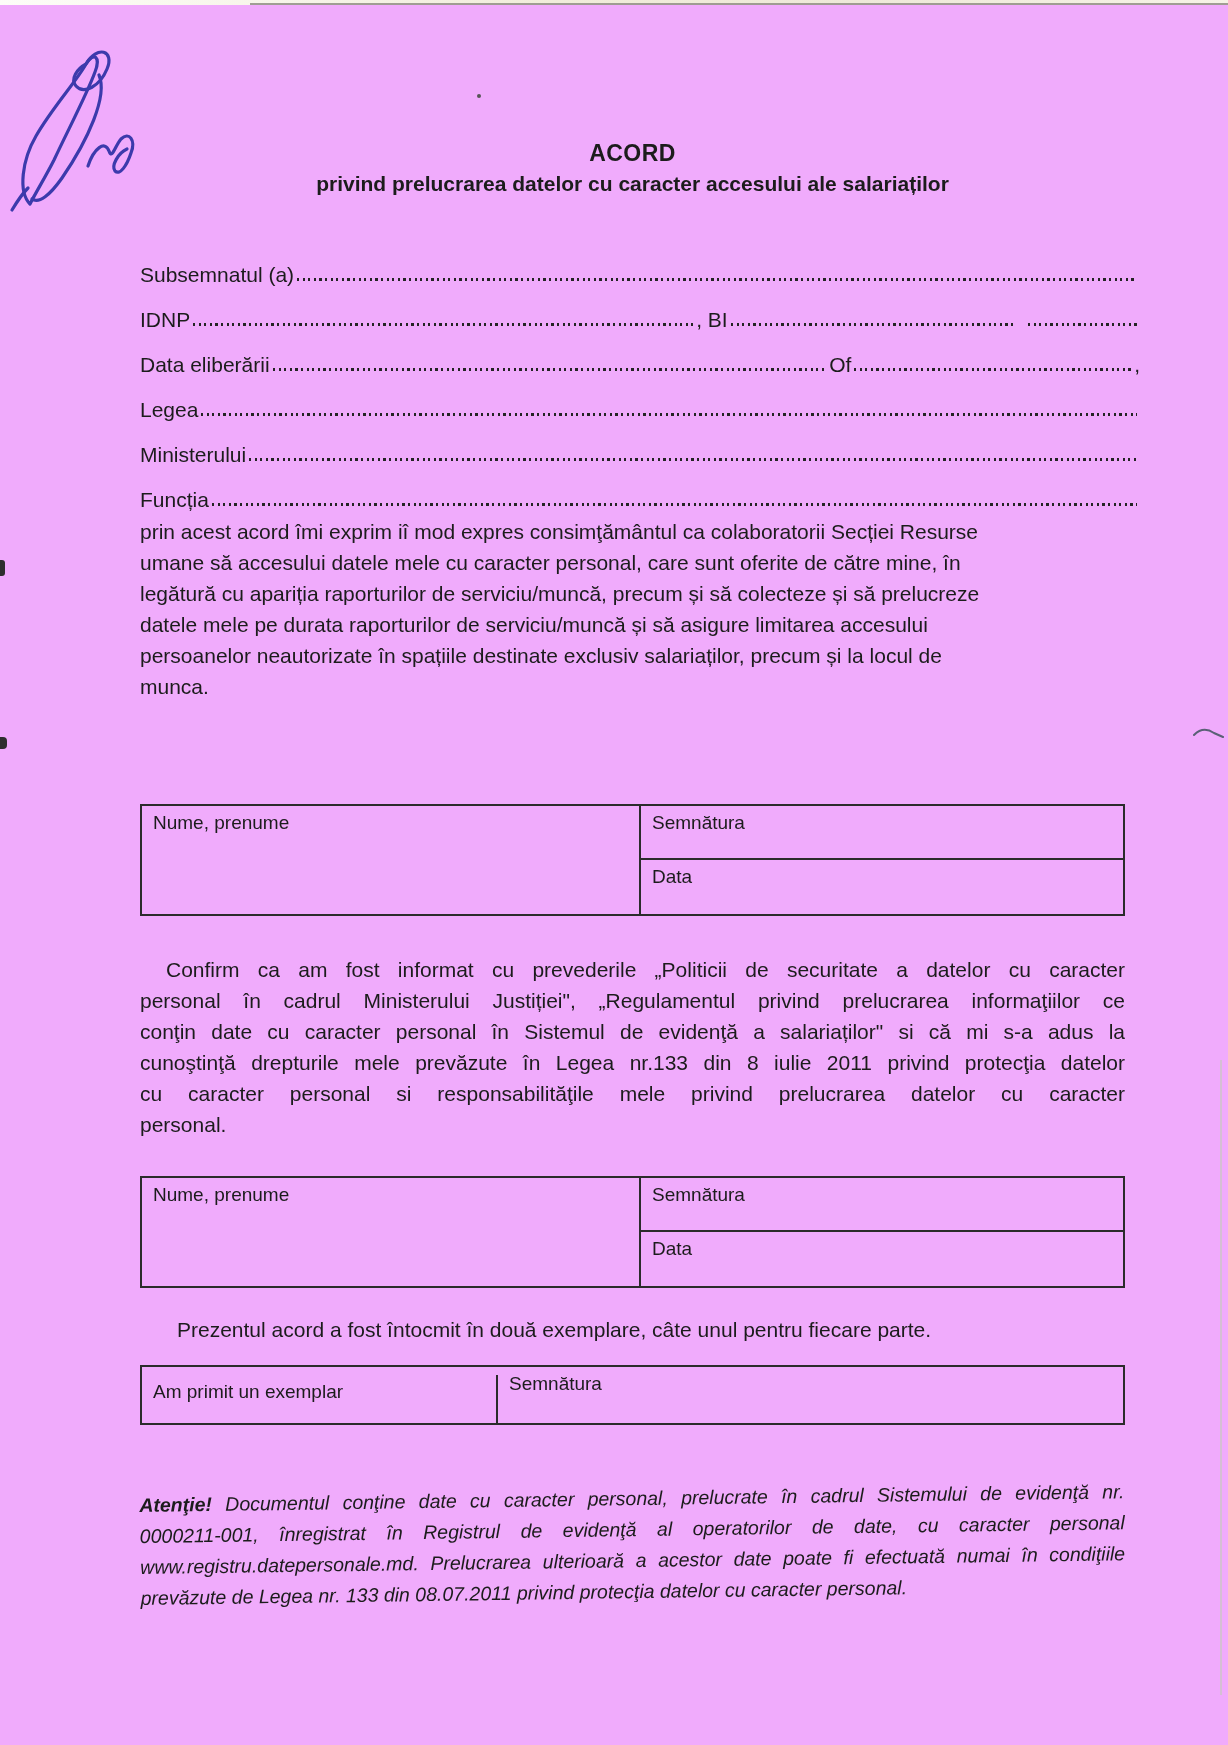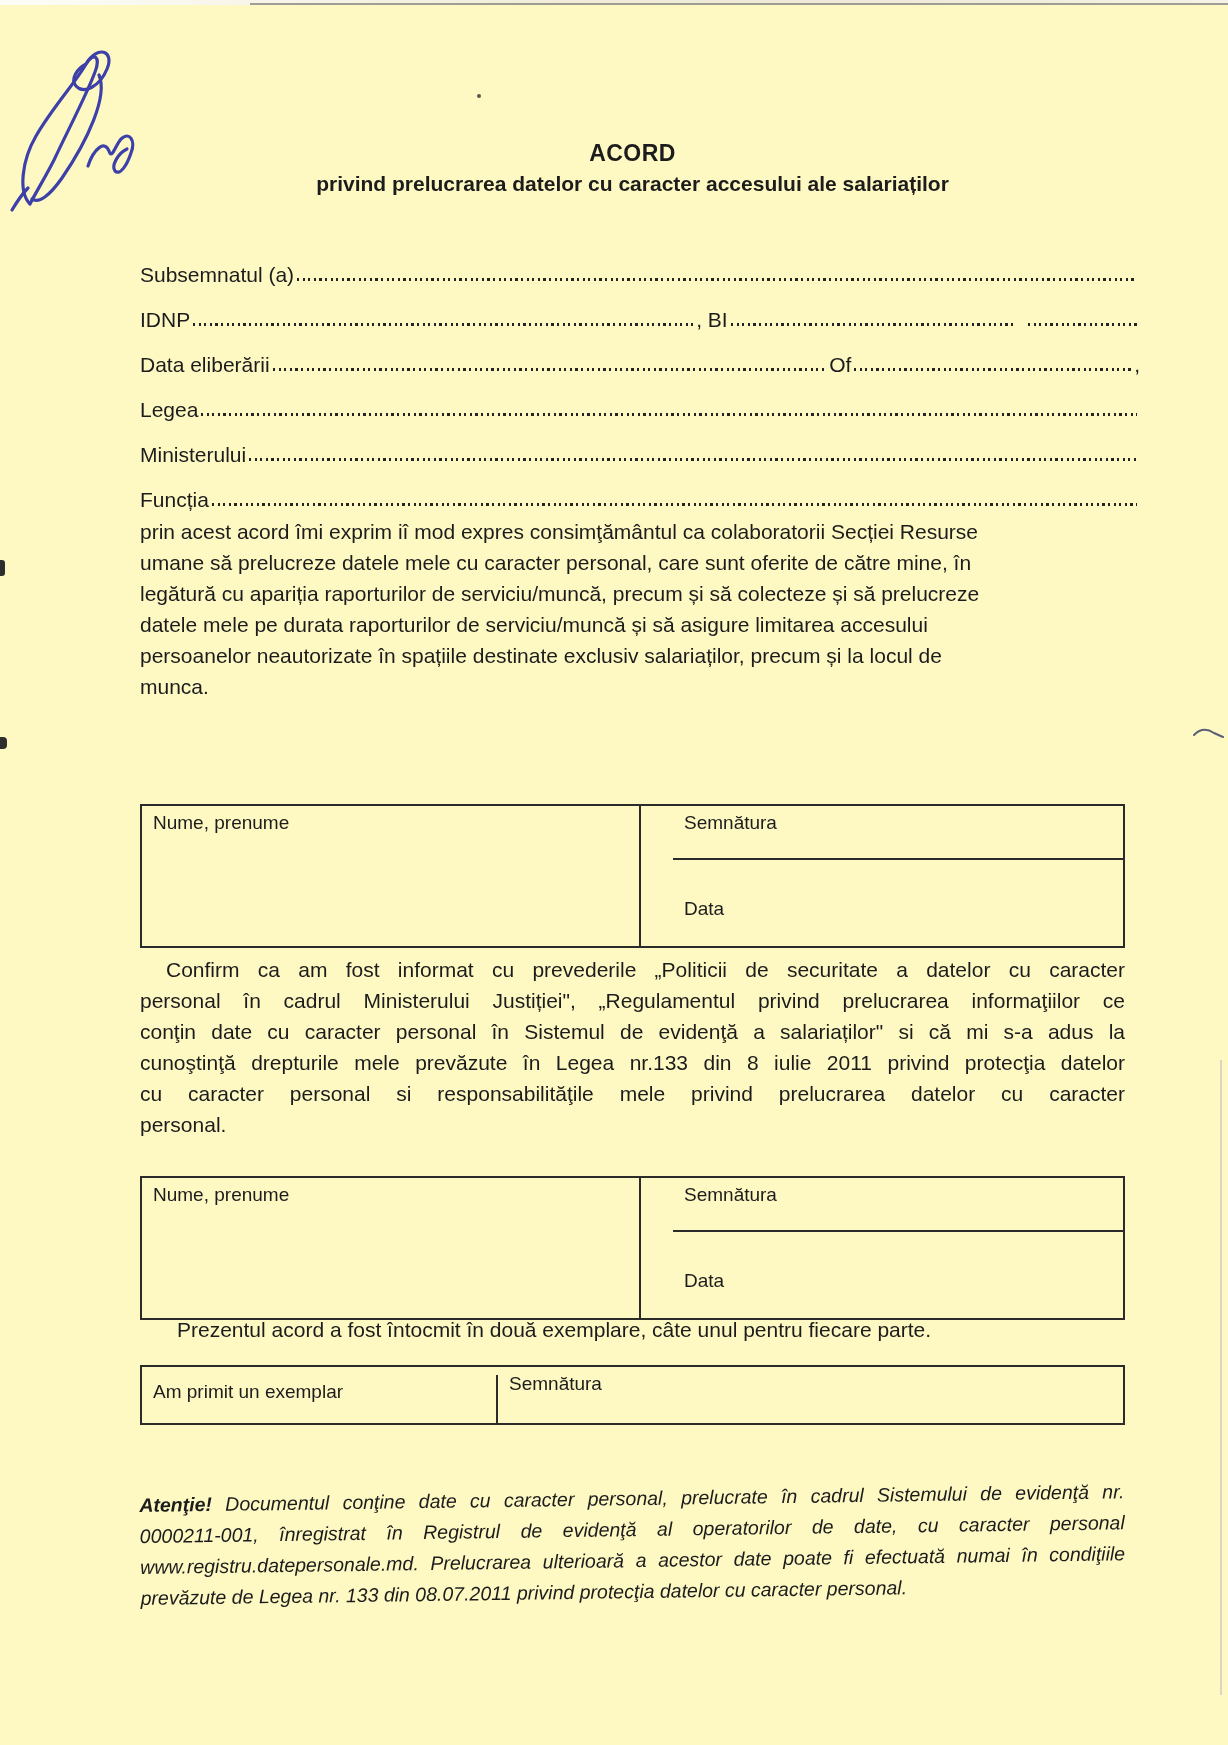--- a/index.html
+++ b/index.html
@@ -1,20 +1,20 @@
 <!DOCTYPE html>
 <html><head>
 <meta charset="utf-8">
 <style>
   html,body{margin:0;padding:0;background:#d9d9d9;}
   .page{
     position:relative;
     width:1228px;height:1745px;
     margin:0 auto;
-    background:#fef9c3;
+    background:#f0abfc;
     font-family:"Liberation Sans","DejaVu Sans",sans-serif;
     color:#1c1c1c;
     overflow:hidden;
   }
   
   .top-band{position:absolute;top:0;left:0;right:0;height:5px;
     background:linear-gradient(to right,#fdfdf8,#f1edda 45%,#eee9d8 70%,#f6f3e6);}
   .top-line{position:absolute;top:3px;left:250px;right:0;height:2px;background:#908e85;opacity:.85;}
   .speck{position:absolute;background:#2e2e2e;}
   .speck-a{left:0;top:560px;width:5px;height:16px;border-radius:0 3px 3px 0;}
@@ -42,21 +42,21 @@
   
   .para{position:absolute;left:140px;width:985px;font-size:21px;line-height:31px;}
   .para .ln{white-space:nowrap;}
   .para .jl{white-space:normal;text-align:justify;text-align-last:justify;}
   .para .indent{padding-left:26px;}
   .sentence{position:absolute;left:140px;width:1000px;font-size:21px;white-space:nowrap;margin-left:37px;}
 
   
   .sig-table{position:absolute;left:140px;width:985px;display:grid;
     grid-template-columns:499px 1fr;grid-template-rows:54px 54px;
-    border:2px solid #2b2b2b;box-sizing:border-box;font-size:19px;gap:32px;}
+    border:2px solid #2b2b2b;box-sizing:border-box;font-size:19px;}
   .cell{padding:6px 11px;box-sizing:border-box;}
   .cell-name{grid-row:1 / span 2;border-right:2px solid #2b2b2b;}
   .cell-sig{border-bottom:2px solid #2b2b2b;}
   .receipt-table{position:absolute;left:140px;top:1365px;width:985px;display:grid;
     grid-template-columns:356px 1fr;grid-template-rows:56px;
     border:2px solid #2b2b2b;box-sizing:border-box;font-size:19px;}
   .receipt-table .cell-left{border-right:2px solid #2b2b2b;margin-top:8px;}
 
   
   .notice{position:absolute;left:140px;top:1490px;width:985px;
@@ -126,21 +126,21 @@
       <span class="leader"></span>
     </div>
     <div class="field-row">
       <span class="lbl">Funcția</span>
       <span class="leader"></span>
     </div>
   </div>
 
   <div class="para" style="top:516px">
     <div class="ln">prin acest acord îmi exprim iî mod expres consimţământul ca colaboratorii Secției Resurse</div>
-    <div class="ln">umane să prelucreze datele mele cu caracter personal, care sunt oferite de către mine, în</div>
+    <div class="ln">umane să accesului datele mele cu caracter personal, care sunt oferite de către mine, în</div>
     <div class="ln">legătură cu apariția raporturilor de serviciu/muncă, precum și să colecteze și să prelucreze</div>
     <div class="ln">datele mele pe durata raporturilor de serviciu/muncă și să asigure limitarea accesului</div>
     <div class="ln">persoanelor neautorizate în spațiile destinate exclusiv salariaților, precum și la locul de</div>
     <div class="ln">munca.</div>
   </div>
 
   <div class="sig-table" style="top:804px">
     <div class="cell cell-name">Nume, prenume</div>
     <div class="cell cell-sig">Semnătura</div>
     <div class="cell cell-data">Data</div>

